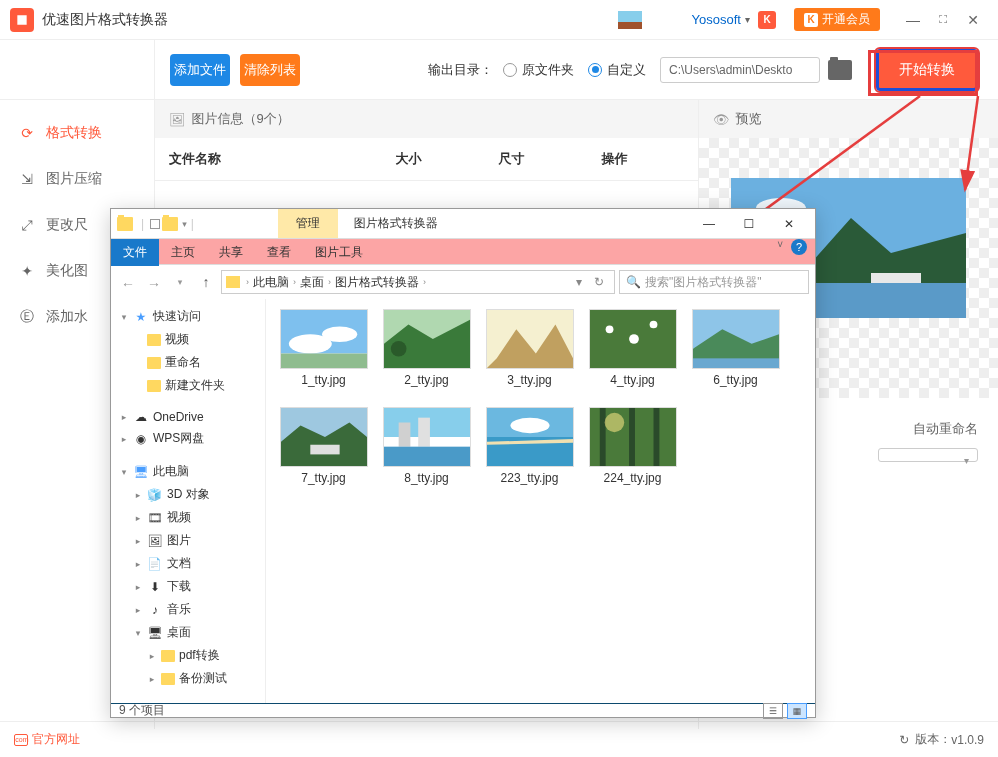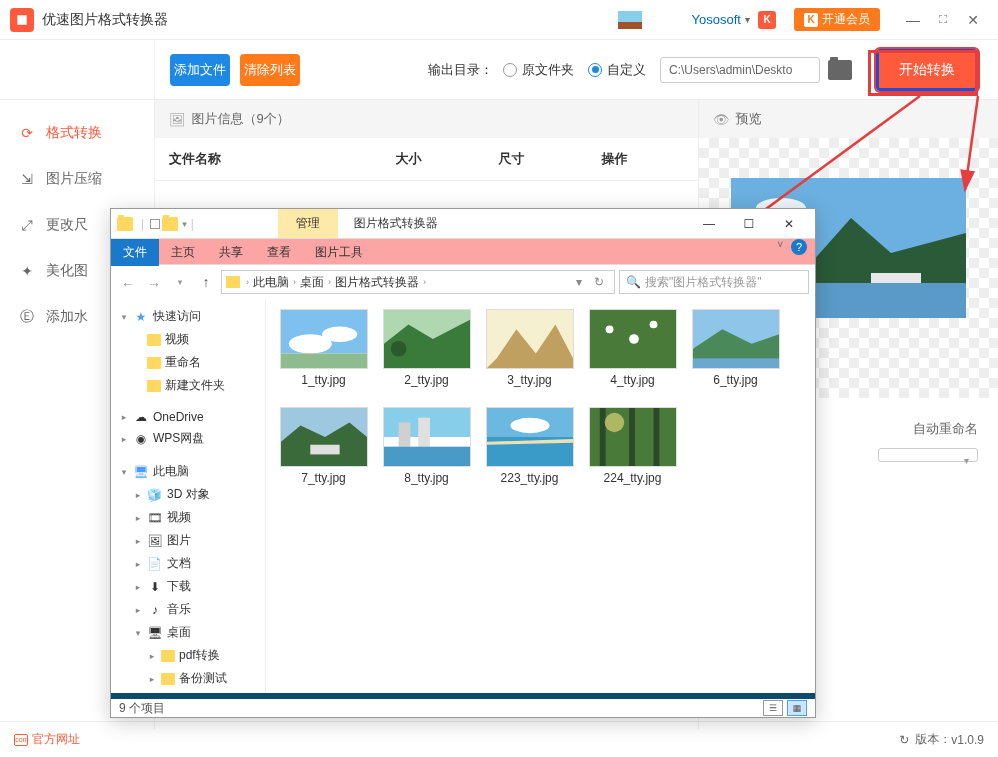--- a/index.html
+++ b/index.html
@@ -106,21 +106,21 @@
 .tnode .tico.star { color: #4a9eff; }
 .tnode .tico.pc { color: #4a9eff; }
 .tnode.ind1 { padding-left: 22px; }
 .tnode.ind2 { padding-left: 36px; }
 .exp-files { flex: 1; overflow: auto; padding: 10px; }
 .filegrid { display: flex; flex-wrap: wrap; gap: 20px 8px; }
 .fitem { width: 95px; display: flex; flex-direction: column; align-items: center; cursor: pointer; }
 .fthumb { width: 88px; height: 60px; border: 1px solid #ddd; overflow: hidden; }
 .fthumb svg { width: 100%; height: 100%; }
 .fname { font-size: 12px; margin-top: 4px; }
-.exp-status { height: 24px; border-top: 6px solid #0c4a6e; display: flex; align-items: center; padding: 0 8px; font-size: 12px; color: #555; }
+.exp-status { height: 14px; border-top: 1px solid #0c4a6e; display: flex; align-items: center; padding: 0 8px; font-size: 12px; color: #555; }
 .exp-status .spacer { flex: 1; }
 .exp-status .view { width: 20px; height: 16px; border: 1px solid #999; margin-left: 4px; cursor: pointer; display: flex; align-items: center; justify-content: center; font-size: 9px; }
 .exp-status .view.active { background: #cce5ff; border-color: #4a9eff; }
 
 
 .arrow-svg { position: absolute; left: 0; top: 0; width: 998px; height: 757px; pointer-events: none; }
 
 .redbox { position: absolute; border: 3px solid #e53e3e; pointer-events: none; }
 </style>
 </head>

